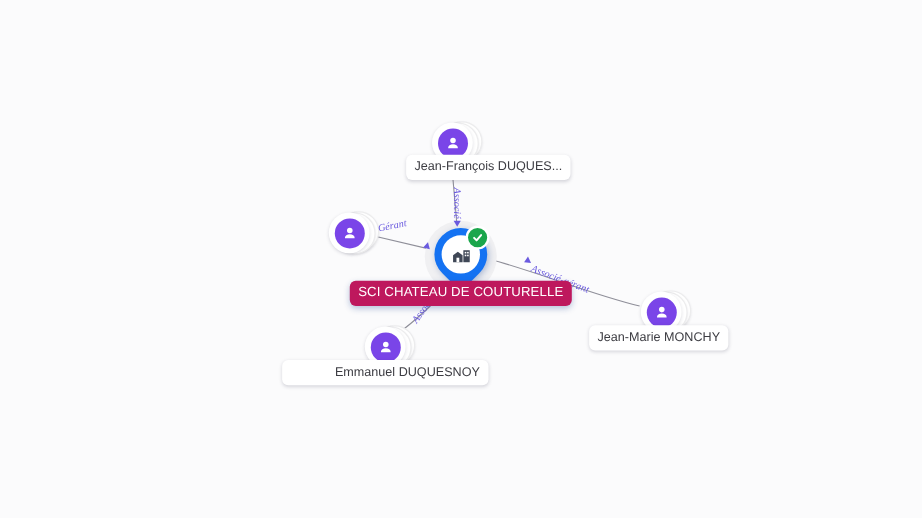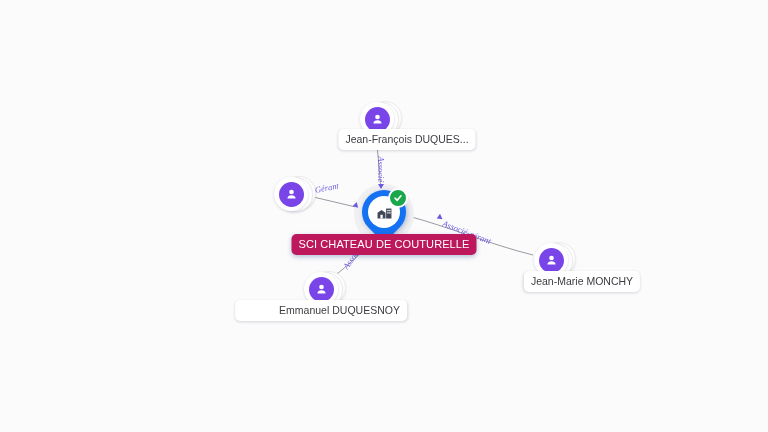--- a/index.html
+++ b/index.html
@@ -233,21 +233,21 @@
     <div class="stack" style="width:33px;height:33px;left:-13px;top:-17px;"></div>
     <div class="person-avatar">
       <div class="disc">
         <svg width="15" height="15" viewBox="0 0 24 24" fill="#ffffff">
           <circle cx="12" cy="8" r="3.7"></circle>
           <path d="M12 13.2c-3.6 0-6.4 2.1-6.4 4.2v1.1h12.8v-1.1c0-2.1-2.8-4.2-6.4-4.2z"></path>
         </svg>
       </div>
     </div>
   </div>
-  <div class="node-label" style="left:549px; top:271px;margin-left:33px;">Jean-Marie MONCHY</div>
+  <div class="node-label" style="left:549px; top:271px;">Jean-Marie MONCHY</div>
 
   <div class="node" style="left:321px; top:289px;">
     <div class="stack" style="width:32px;height:32px;left:-9px;top:-18px;"></div>
     <div class="stack" style="width:33px;height:33px;left:-13px;top:-17px;"></div>
     <div class="person-avatar">
       <div class="disc">
         <svg width="15" height="15" viewBox="0 0 24 24" fill="#ffffff">
           <circle cx="12" cy="8" r="3.7"></circle>
           <path d="M12 13.2c-3.6 0-6.4 2.1-6.4 4.2v1.1h12.8v-1.1c0-2.1-2.8-4.2-6.4-4.2z"></path>
         </svg>

